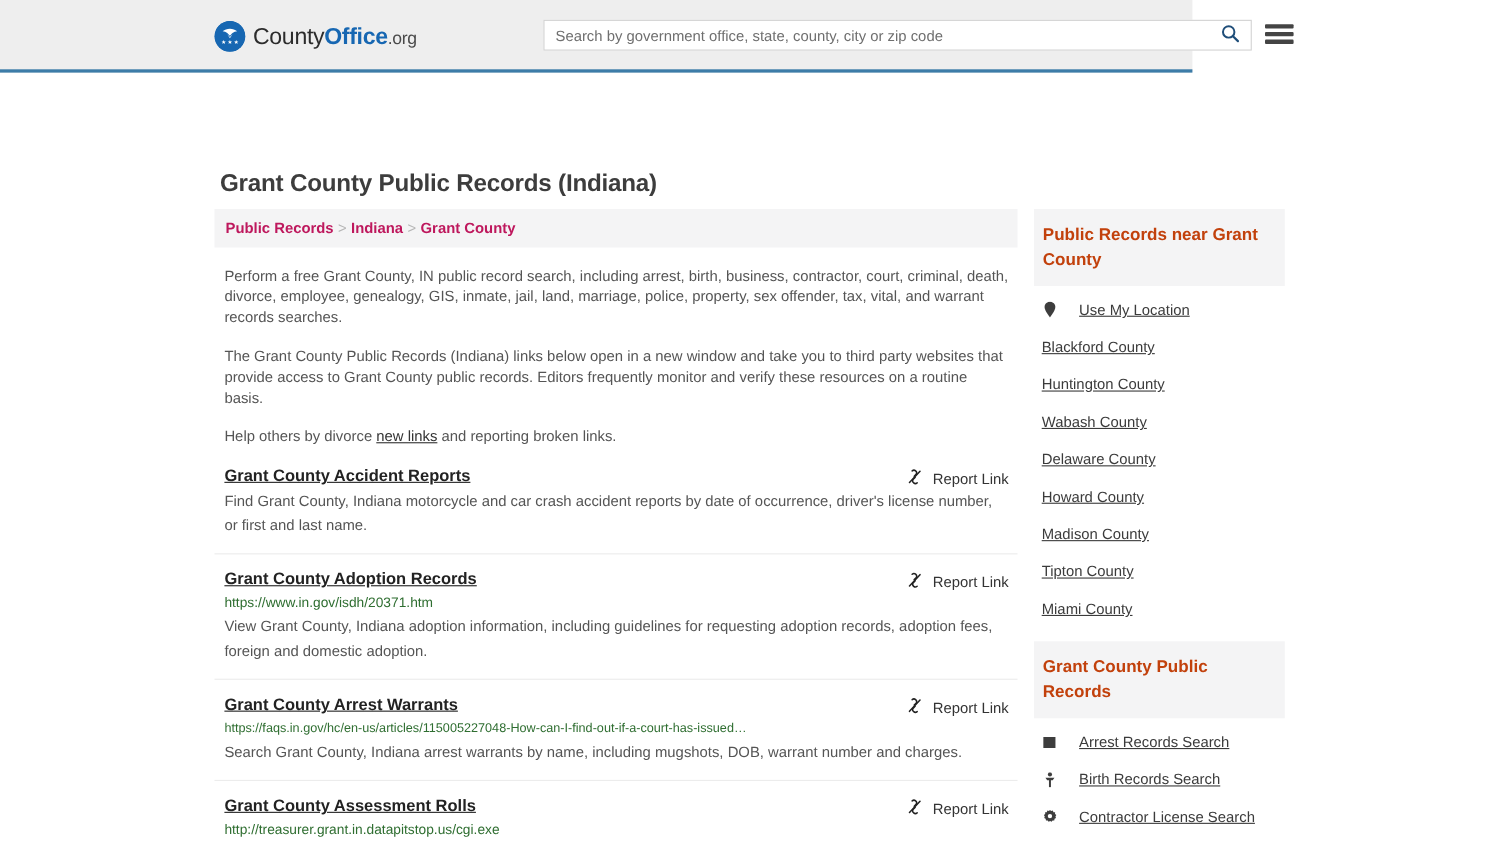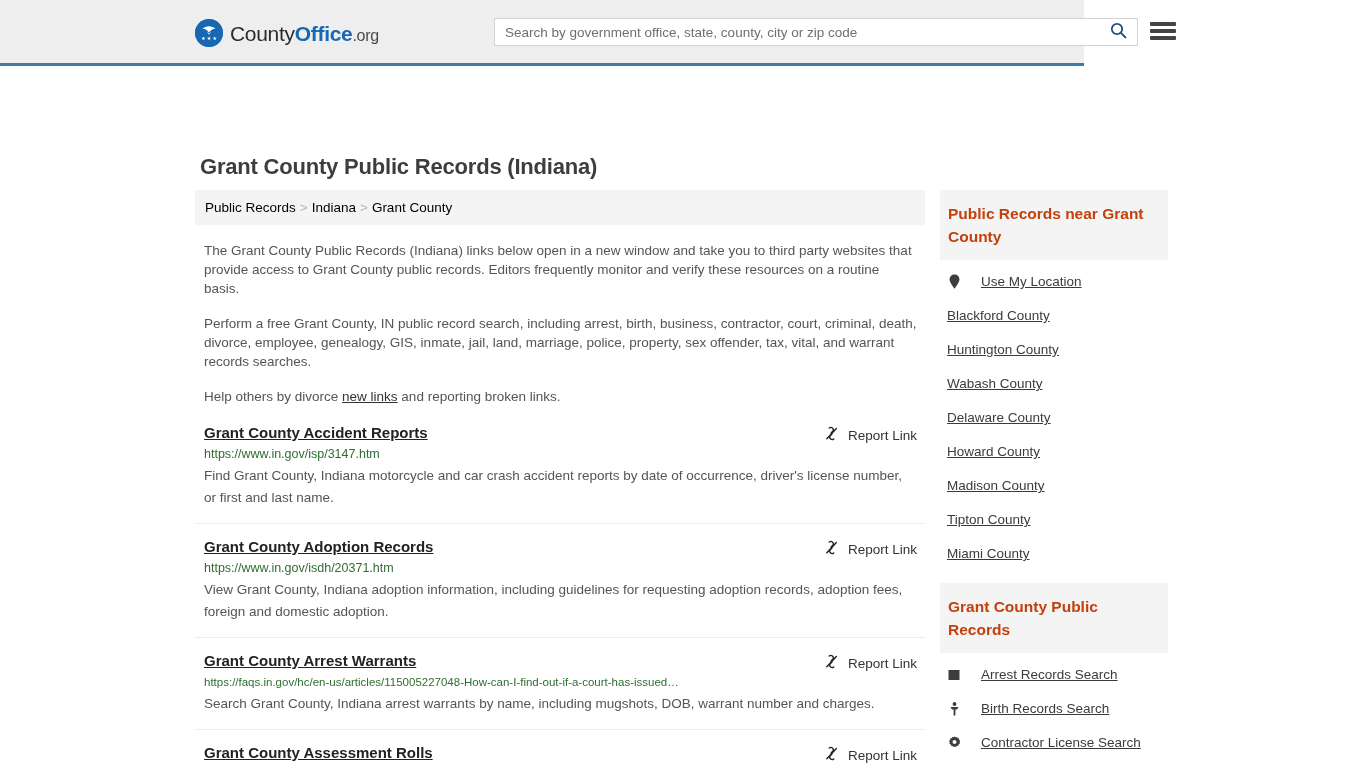--- a/index.html
+++ b/index.html
@@ -121,22 +121,23 @@
     left: 195px; top: 124px;
     width: 730px;
   }
   .breadcrumb {
     background: #f4f4f5;
     padding: 10px 10px 10px 10px;
     font-size: 13.5px;
     color: #5a5a5a;
   }
   .breadcrumb a {
-    color: #000000;
+    color: #be185d;
     text-decoration: none;
+    font-weight: bold;
   }
   .breadcrumb .sep { color: #b5b5b5; padding: 0 4px; }
 
   .intro {
     margin: 16px 8px 0 9px;
     font-size: 13.5px;
     line-height: 19px;
     color: #555555;
   }
   .intro.p2 { margin-top: 16px; }
@@ -278,39 +279,38 @@
 <div class="page">
 
   <h1 class="page-title">Grant County Public Records (Indiana)</h1>
 
   <div class="content-col">
 
     <nav class="breadcrumb">
       <a href="#">Public Records</a><span class="sep">&gt;</span><a href="#">Indiana</a><span class="sep">&gt;</span><a href="#">Grant County</a>
     </nav>
 
+    <p class="intro p1">Perform a free Grant County, IN public record search, including arrest, birth, business, contractor, court, criminal, death, divorce, employee, genealogy, GIS, inmate, jail, land, marriage, police, property, sex offender, tax, vital, and warrant records searches.</p>
     <p class="intro p2">The Grant County Public Records (Indiana) links below open in a new window and take you to third party websites that provide access to Grant County public records. Editors frequently monitor and verify these resources on a routine basis.</p>
-    <p class="intro p1">Perform a free Grant County, IN public record search, including arrest, birth, business, contractor, court, criminal, death, divorce, employee, genealogy, GIS, inmate, jail, land, marriage, police, property, sex offender, tax, vital, and warrant records searches.</p>
     <p class="intro p3"><span>Help others by divorce </span><a href="#">new links</a><span> and reporting broken links.</span></p>
 
     <div class="results">
 
       <div class="result">
         <a class="result-title" href="#">Grant County Accident Reports</a>
         <a class="report-link" href="#">
           <span>
             <svg width="15" height="15" viewBox="0 0 16 16" aria-hidden="true">
               <path d="M5.6 2.2 A2.6 2.6 0 0 1 9.6 5.4 L7.6 7.4" fill="none" stroke="#222" stroke-width="1.5" stroke-linecap="round"></path>
               <path d="M10.4 13.8 A2.6 2.6 0 0 1 6.4 10.6 L8.4 8.6" fill="none" stroke="#222" stroke-width="1.5" stroke-linecap="round"></path>
               <line x1="3" y1="13.5" x2="13.2" y2="2.6" stroke="#222" stroke-width="1.5" stroke-linecap="round"></line>
             </svg>
           </span>
           <span>Report Link</span>
         </a>
-        <p class="result-url">https://www.in.gov/isp/3147.htm</p>
         <p class="result-desc">Find Grant County, Indiana motorcycle and car crash accident reports by date of occurrence, driver's license number, or first and last name.</p>
       </div>
 
       <div class="result">
         <a class="result-title" href="#">Grant County Adoption Records</a>
         <a class="report-link" href="#">
           <span>
             <svg width="15" height="15" viewBox="0 0 16 16" aria-hidden="true">
               <path d="M5.6 2.2 A2.6 2.6 0 0 1 9.6 5.4 L7.6 7.4" fill="none" stroke="#222" stroke-width="1.5" stroke-linecap="round"></path>
               <path d="M10.4 13.8 A2.6 2.6 0 0 1 6.4 10.6 L8.4 8.6" fill="none" stroke="#222" stroke-width="1.5" stroke-linecap="round"></path>

